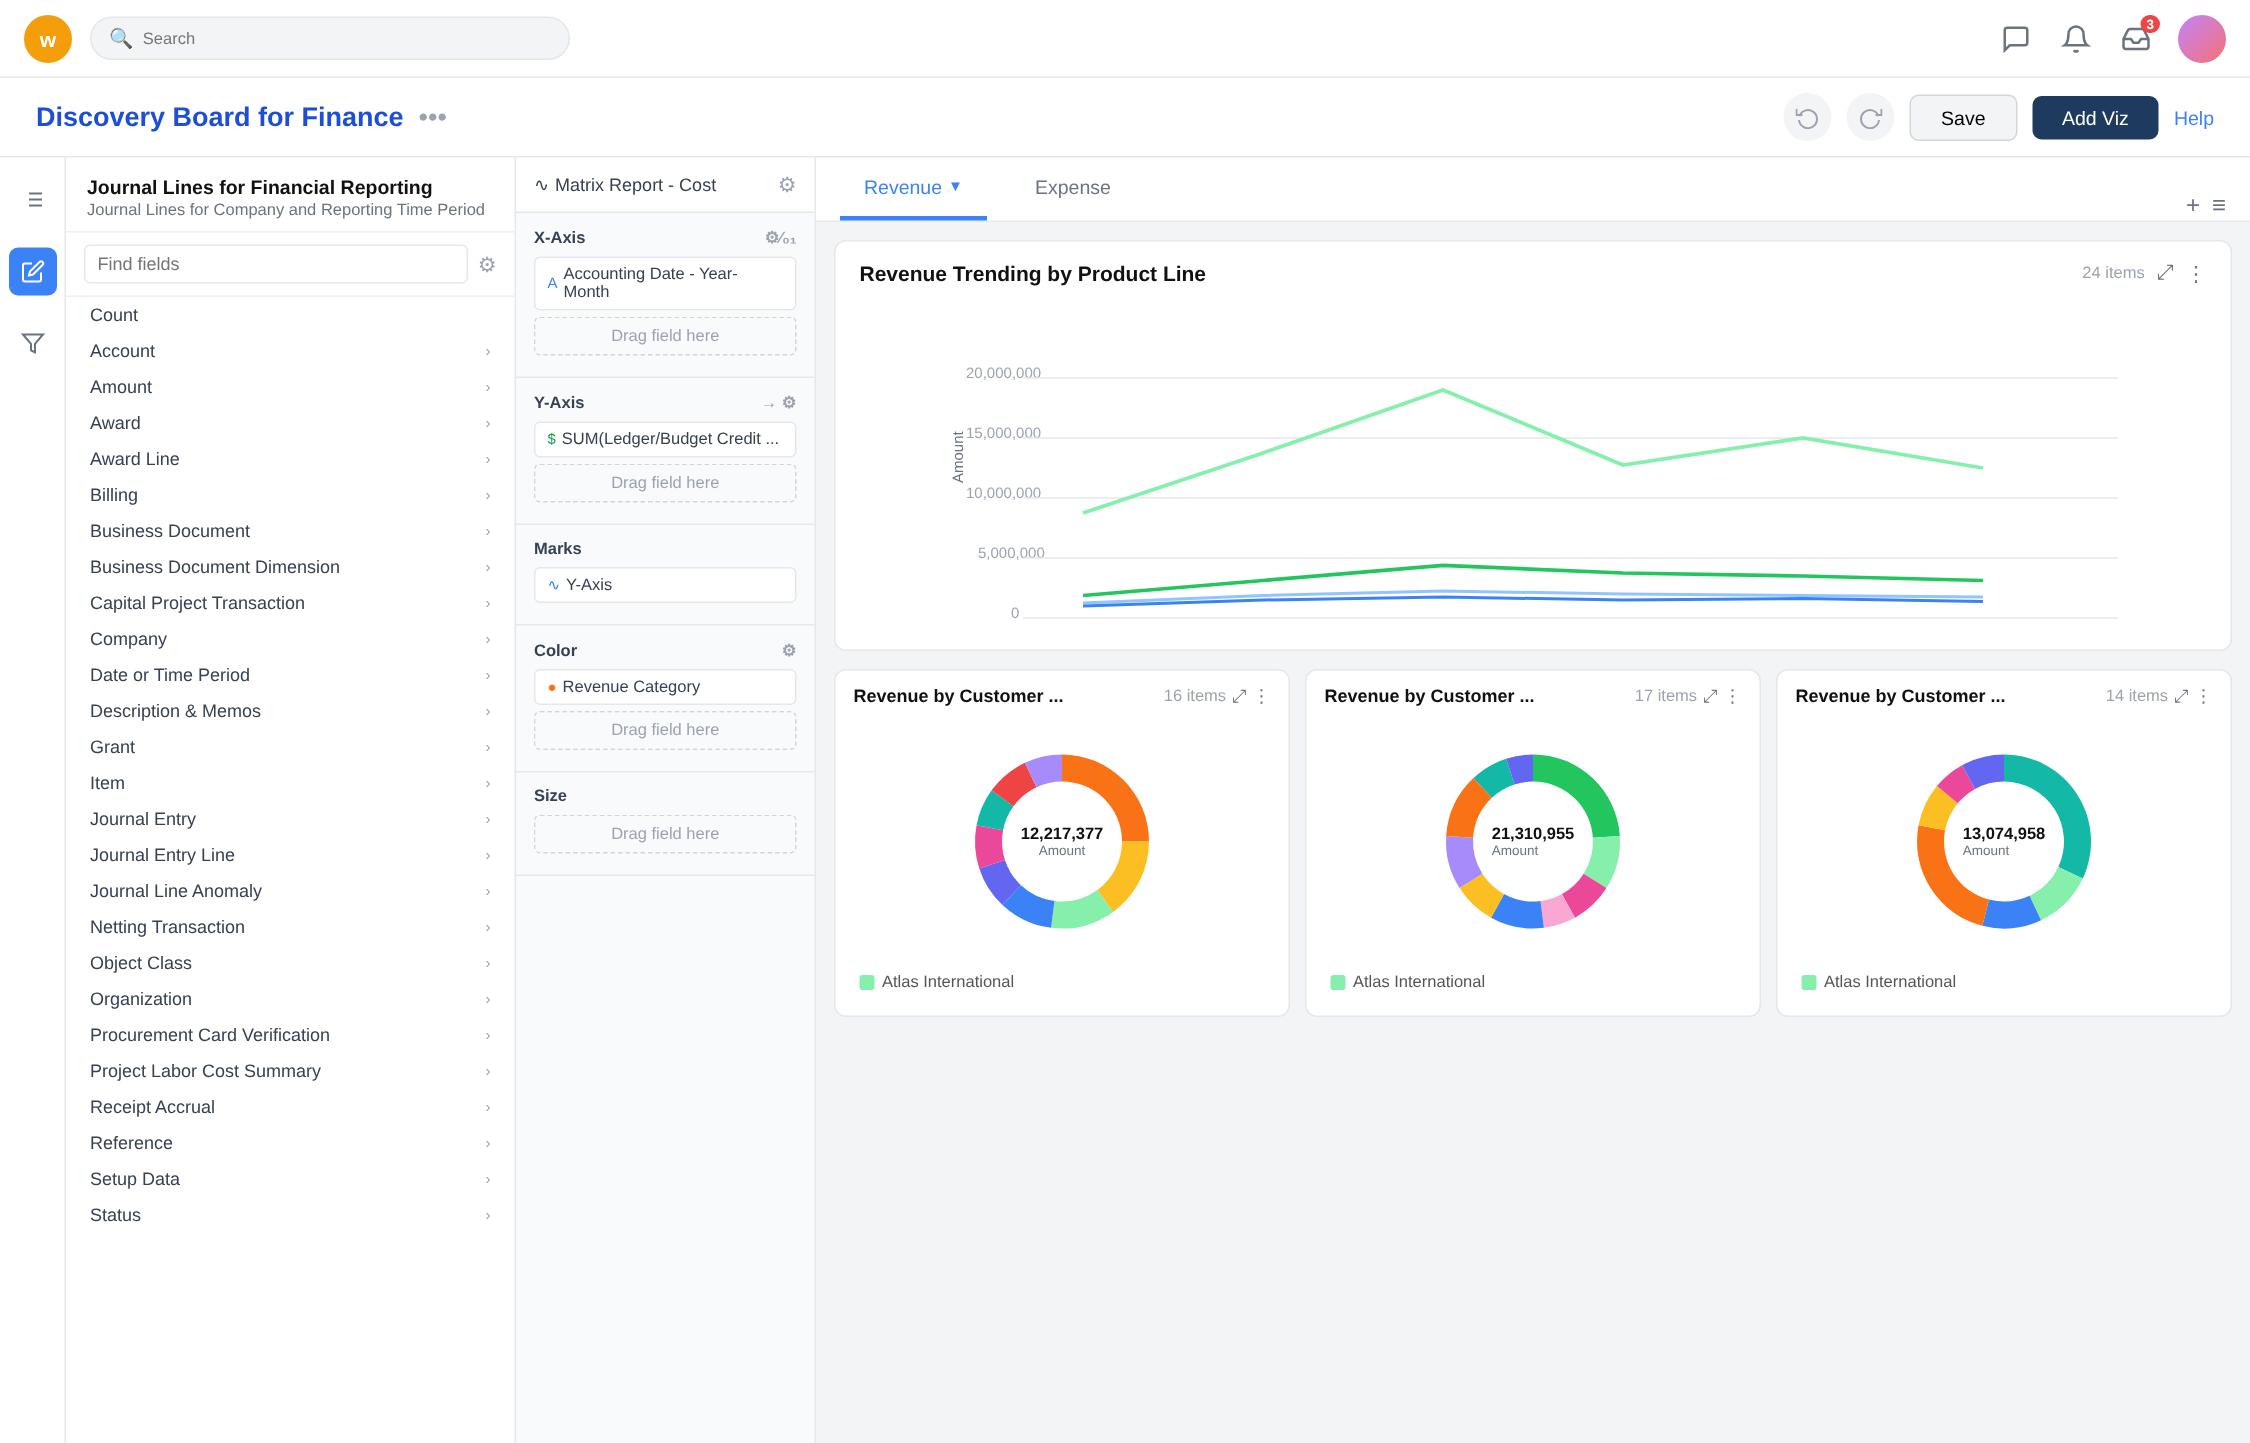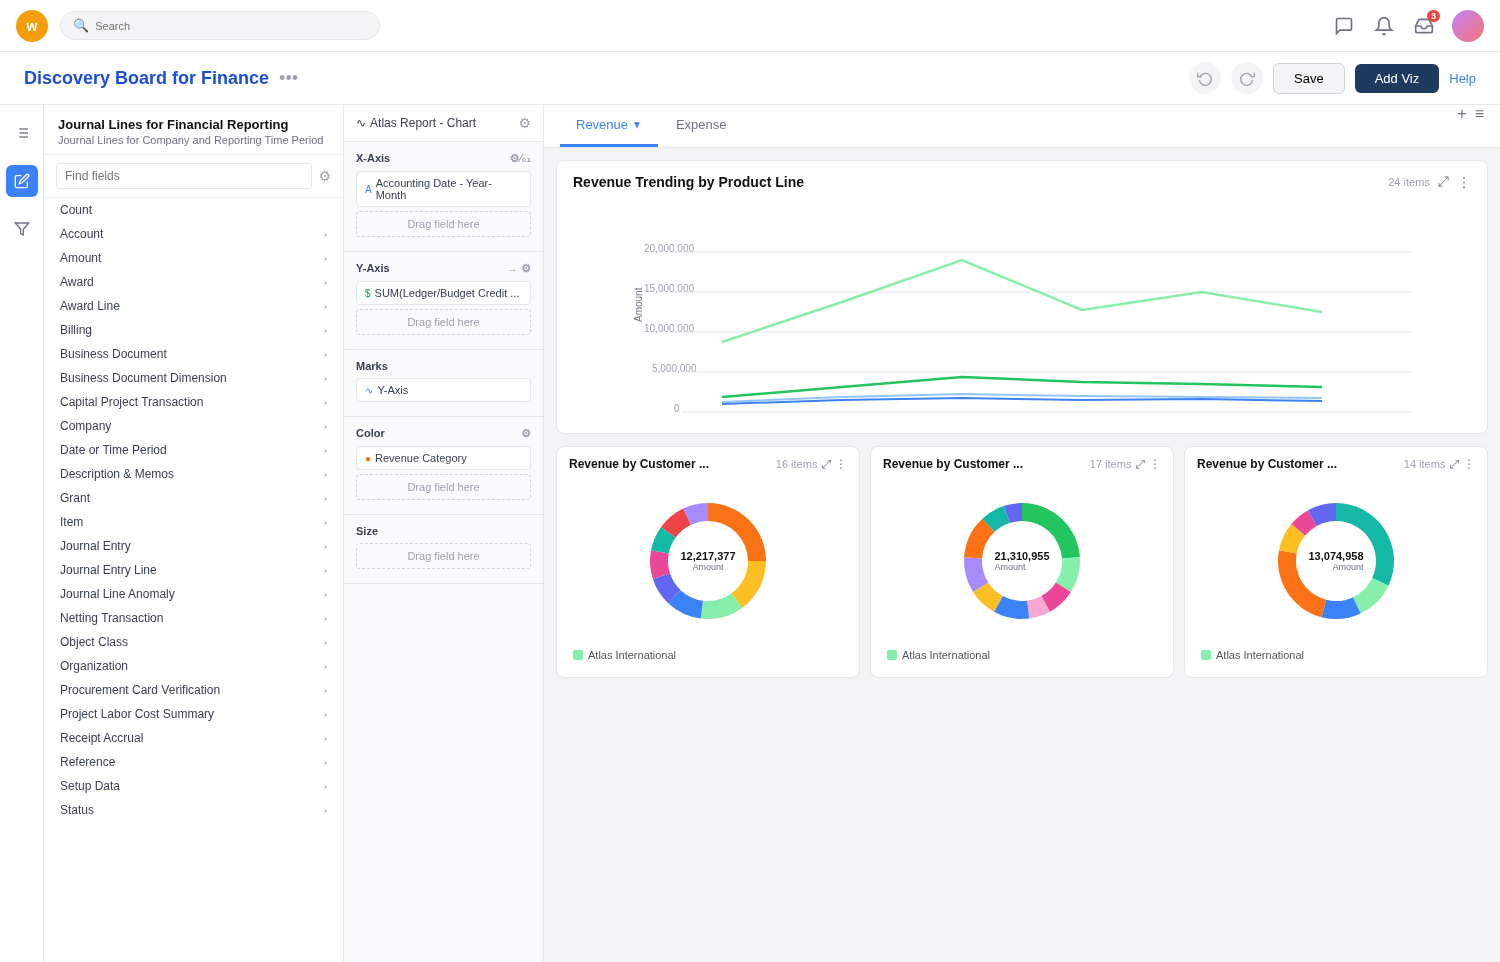--- a/index.html
+++ b/index.html
@@ -163,21 +163,21 @@
       padding: 10px 12px;
       display: flex; align-items: center; justify-content: space-between;
       border-bottom: 1px solid #e5e7eb; background: #fff;
     }
     .config-report-label { font-size: 12px; color: #374151; display: flex; align-items: center; gap: 4px; }
     .config-settings-icon { color: #9ca3af; font-size: 14px; cursor: pointer; }
 
     .config-section { padding: 10px 12px; border-bottom: 1px solid #e5e7eb; }
     .config-section-title {
       font-size: 11px; font-weight: 600; color: #374151;
-      display: flex; align-items: flex-start; justify-content: space-between;
+      display: flex; align-items: center; justify-content: space-between;
       margin-bottom: 6px;
     }
     .config-section-icon { font-size: 11px; color: #9ca3af; cursor: pointer; }
     .config-pill {
       background: #fff; border: 1px solid #e5e7eb; border-radius: 4px;
       padding: 5px 8px; font-size: 11px; color: #374151;
       display: flex; align-items: center; gap: 4px; margin-bottom: 4px;
     }
     .config-pill-icon { font-size: 10px; color: #3b82f6; }
     .drag-placeholder {
@@ -191,23 +191,23 @@
       flex: 1;
       background: #f3f4f6;
       overflow: auto;
       padding: 0;
     }
 
     
     .content-tabs {
       background: #fff;
       padding: 0 16px;
-      display: flex; align-items: flex-start;
+      display: flex; align-items: flex-end;
       border-bottom: 1px solid #e5e7eb;
-      gap: 2px;
+      gap: 16px;
     }
     .tab-item {
       padding: 12px 16px;
       font-size: 13px; cursor: pointer; color: #6b7280;
       border-bottom: 3px solid transparent;
       display: flex; align-items: center; gap: 4px;
     }
     .tab-item.active { color: #3b82f6; border-bottom-color: #3b82f6; font-weight: 500; }
     .tab-actions { margin-left: auto; display: flex; gap: 8px; align-items: center; }
     .tab-icon-btn { background: none; border: none; cursor: pointer; color: #6b7280; font-size: 16px; }
@@ -471,21 +471,21 @@
     <span class="field-item-name">Status</span>
     <span class="field-chevron">›</span>
   </div>
       </div>
   </div>
 
   <div class="config-panel">
     <div class="config-top">
       <div class="config-report-label">
         <span style="font-size:12px;">∿</span>
-        <span>Atlas Report - Chart</span>
+        <span>Matrix Report - Cost</span>
       </div>
       <span class="config-settings-icon">⚙</span>
     </div>
 
     <div class="config-section">
       <div class="config-section-title">
         <span>X-Axis</span>
         <span class="config-section-icon">⚙⁄₀₁</span>
       </div>
       <div class="config-pill">
@@ -679,21 +679,21 @@
     <div class="donut-wrap" style="position:relative;display:flex;justify-content:center;padding:4px 0;">
       <svg width="160" height="160" viewBox="0 0 160 160">
         <path d="M 80 22 A 58 58 0 0 1 132.47996904302914 104.69519891077422 L 116.19308209864079 97.03117166260292 A 40 40 0 0 0 80 40 Z" fill="#14b8a6"></path>
                 <path d="M 132.47996904302914 104.69519891077422 A 58 58 0 0 1 104.6951989107742 132.47996904302914 L 97.0311716626029 116.19308209864079 A 40 40 0 0 0 116.19308209864079 97.03117166260292 Z" fill="#86efac"></path>
                 <path d="M 104.6951989107742 132.47996904302914 A 58 58 0 0 1 65.57598654443841 136.1778233454606 L 70.0524045134058 118.74332644514524 A 40 40 0 0 0 97.0311716626029 116.19308209864079 Z" fill="#3b82f6"></path>
                 <path d="M 65.57598654443841 136.1778233454606 A 58 58 0 0 1 23.027339457736062 69.13188375402797 L 40.708509970852454 72.504747416571 A 40 40 0 0 0 70.0524045134058 118.74332644514524 Z" fill="#f97316"></path>
                 <path d="M 23.027339457736062 69.13188375402797 A 58 58 0 0 1 35.31023191900424 43.02940859457598 L 49.17947028896844 54.5030404100524 A 40 40 0 0 0 40.708509970852454 72.504747416571 Z" fill="#fbbf24"></path>
                 <path d="M 35.31023191900424 43.02940859457598 A 58 58 0 0 1 52.05828690210052 29.17421255745591 L 60.729853035931384 44.947732798245454 A 40 40 0 0 0 49.17947028896844 54.5030404100524 Z" fill="#ec4899"></path>
                 <path d="M 52.05828690210052 29.17421255745591 A 58 58 0 0 1 79.99999999999999 22 L 79.99999999999999 40 A 40 40 0 0 0 60.729853035931384 44.947732798245454 Z" fill="#6366f1"></path>
       </svg>
-      <div class="donut-center" style="position:absolute;top:50%;left:50%;transform:translate(-50%,-50%);text-align:right;">
+      <div class="donut-center" style="position:absolute;top:50%;left:50%;transform:translate(-50%,-50%);text-align:left;">
         <div class="donut-amount" style="font-size:11px;font-weight:700;">13,074,958</div>
         <div class="donut-label" style="font-size:9px;color:#6b7280;">Amount</div>
       </div>
     </div>
     <div class="donut-legend">
       <div style="width:10px;height:10px;border-radius:2px;background:#86efac;flex-shrink:0;"></div>
       <span>Atlas International</span>
     </div>
   </div>
         </div>

